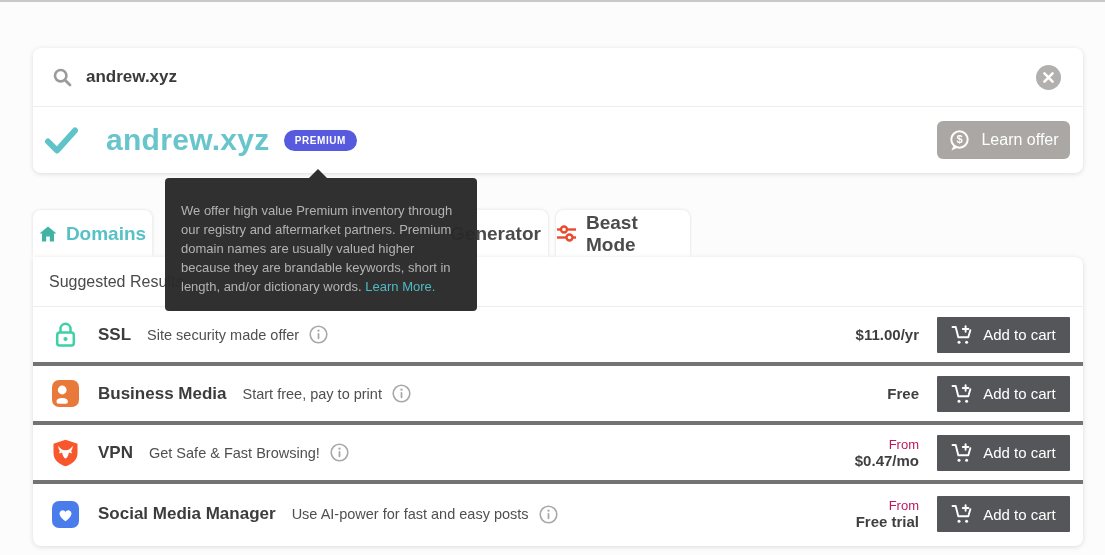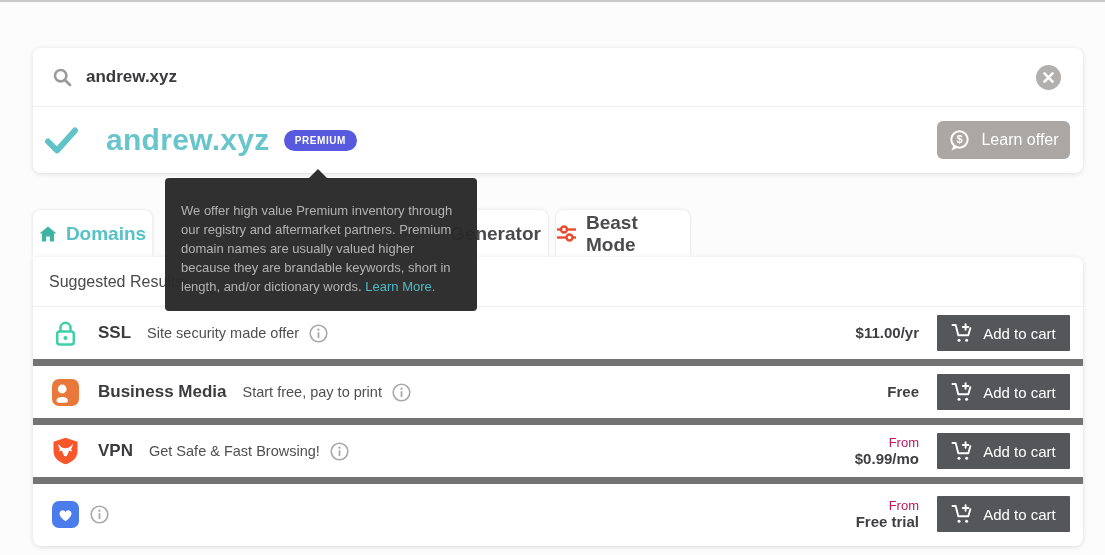--- a/index.html
+++ b/index.html
@@ -30,21 +30,21 @@
     cursor:pointer; }
   .tab-domains { left:33px; width:119px; color:var(--tab-active-teal,#56c2c6); box-shadow:2px -1px 3px -1px rgba(0,0,0,0.08), -2px -1px 3px -1px rgba(0,0,0,0.08); }
   .tab-generator { left:443px; width:105px; }
   .tab-beast { left:556px; width:134px; }
 
   
   .panel { position:absolute; left:33px; top:257px; width:1050px; height:289px;
     background:#fff; border-radius:0 8px 8px 8px; box-shadow:0 1px 5px rgba(0,0,0,0.13); }
   .panel-header { height:50px; display:flex; align-items:center; padding:0 16px;
     font-size:16px; color:#4a4a4c; border-bottom:1px solid #ededed; }
-  .product-row { height:59px; display:flex; align-items:center; padding:0 13px 0 17px; border-bottom:7px solid #737373; }
+  .product-row { height:59px; display:flex; align-items:center; padding:0 13px 0 17px; border-bottom:4px solid #737373; }
   .product-row:last-child { border-bottom:none; height:60px; }
   .p-icon { width:30px; display:flex; justify-content:center; align-items:center; }
   .p-name { font-size:17px; font-weight:bold; color:#3c3c3e; margin-left:18px; white-space:nowrap; }
   .p-desc { font-size:14.5px; color:#4f4f51; margin-left:16px; white-space:nowrap; }
   .info-btn { margin-left:10px; border:none; background:transparent; cursor:pointer; display:flex; }
   .p-price { margin-left:auto; text-align:right; margin-right:18px; line-height:16px; }
   .p-price .from { font-size:13px; color:#be185d; display:block; }
   .p-price .from:empty { display:none; }
   .p-price .amount { font-size:15px; font-weight:bold; color:#3f3e41; white-space:nowrap; }
   .add-cart-btn { width:133px; height:36px; border:none; cursor:pointer; border-radius:1px;
@@ -213,21 +213,21 @@
       <span class="p-desc">Get Safe &amp; Fast Browsing!</span>
       <button class="info-btn" aria-label="info">
         <svg width="19" height="19" viewBox="0 0 19 19">
             <circle cx="9.5" cy="9.5" r="8.3" fill="none" stroke="#a8a8a8" stroke-width="1.6"></circle>
             <circle cx="9.5" cy="5.7" r="1.15" fill="#a8a8a8"></circle>
             <rect x="8.6" y="8" width="1.8" height="6.2" rx="0.9" fill="#a8a8a8"></rect>
           </svg>
       </button>
       <span class="p-price">
         <span class="from">From</span>
-        <span class="amount">$0.99/mo</span>
+        <span class="amount">$0.47/mo</span>
       </span>
       <button class="add-cart-btn">
         <span style="display:flex;">
           <svg width="23" height="20" viewBox="0 0 23 20">
               <path d="M1.5 2 h3.2 l2.6 10.3 h10 l2.1-7.2" fill="none" stroke="#fff" stroke-width="1.9" stroke-linecap="round" stroke-linejoin="round"></path>
               <line x1="14.6" y1="1.2" x2="14.6" y2="6.8" stroke="#fff" stroke-width="1.9" stroke-linecap="round"></line>
               <line x1="11.8" y1="4" x2="17.4" y2="4" stroke="#fff" stroke-width="1.9" stroke-linecap="round"></line>
               <circle cx="8" cy="17.2" r="1.5" fill="#fff"></circle>
               <circle cx="15.6" cy="17.2" r="1.5" fill="#fff"></circle>
             </svg>
@@ -236,20 +236,22 @@
       </button>
     </div>
 
     <div class="product-row">
       <span class="p-icon">
         <svg width="27" height="27" viewBox="0 0 27 27">
             <rect width="27" height="27" rx="7" fill="#4b7cec"></rect>
             <path d="M13.5 20.2 C7.6 16 6.1 12.2 8.8 10 c1.9-1.5 3.8-0.5 4.7 1.1 c0.9-1.6 2.8-2.6 4.7-1.1 c2.7 2.2 1.2 6-4.7 10.2 z" fill="#fff"></path>
           </svg>
       </span>
+      <span class="p-name">Social Media Manager</span>
+      <span class="p-desc">Use AI-power for fast and easy posts</span>
       <button class="info-btn" aria-label="info">
         <svg width="19" height="19" viewBox="0 0 19 19">
             <circle cx="9.5" cy="9.5" r="8.3" fill="none" stroke="#a8a8a8" stroke-width="1.6"></circle>
             <circle cx="9.5" cy="5.7" r="1.15" fill="#a8a8a8"></circle>
             <rect x="8.6" y="8" width="1.8" height="6.2" rx="0.9" fill="#a8a8a8"></rect>
           </svg>
       </button>
       <span class="p-price">
         <span class="from">From</span>
         <span class="amount">Free trial</span>

